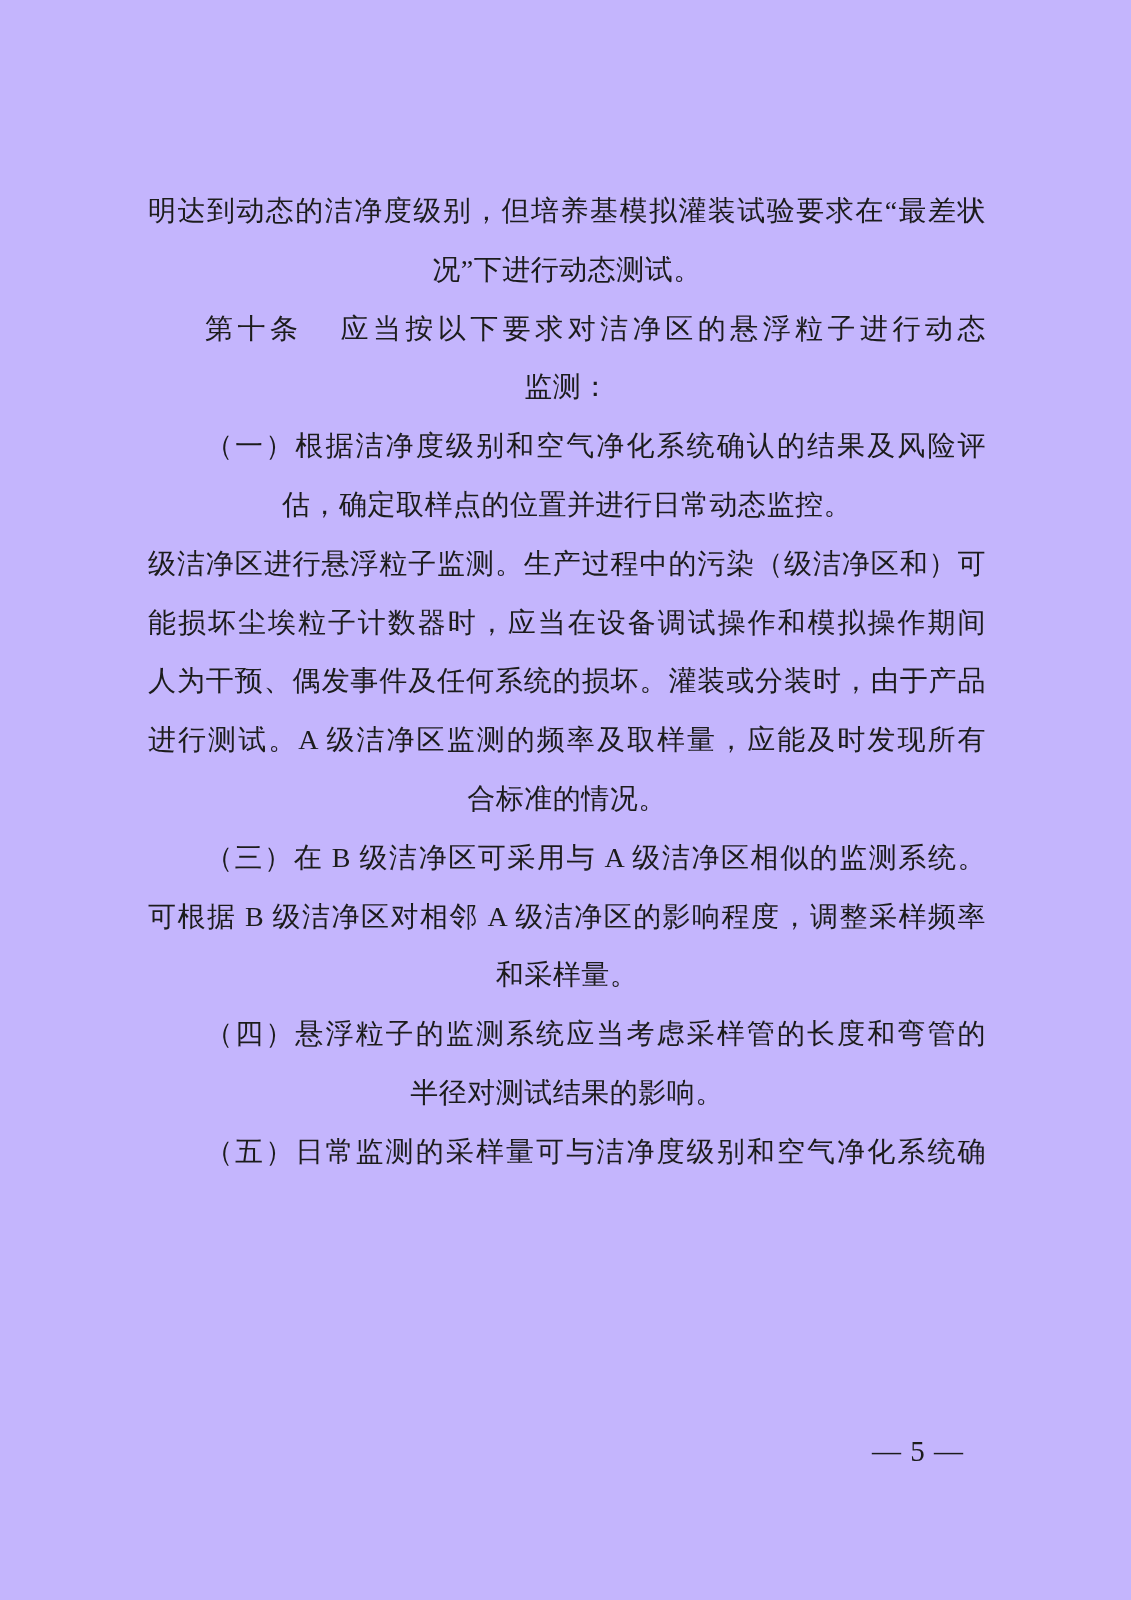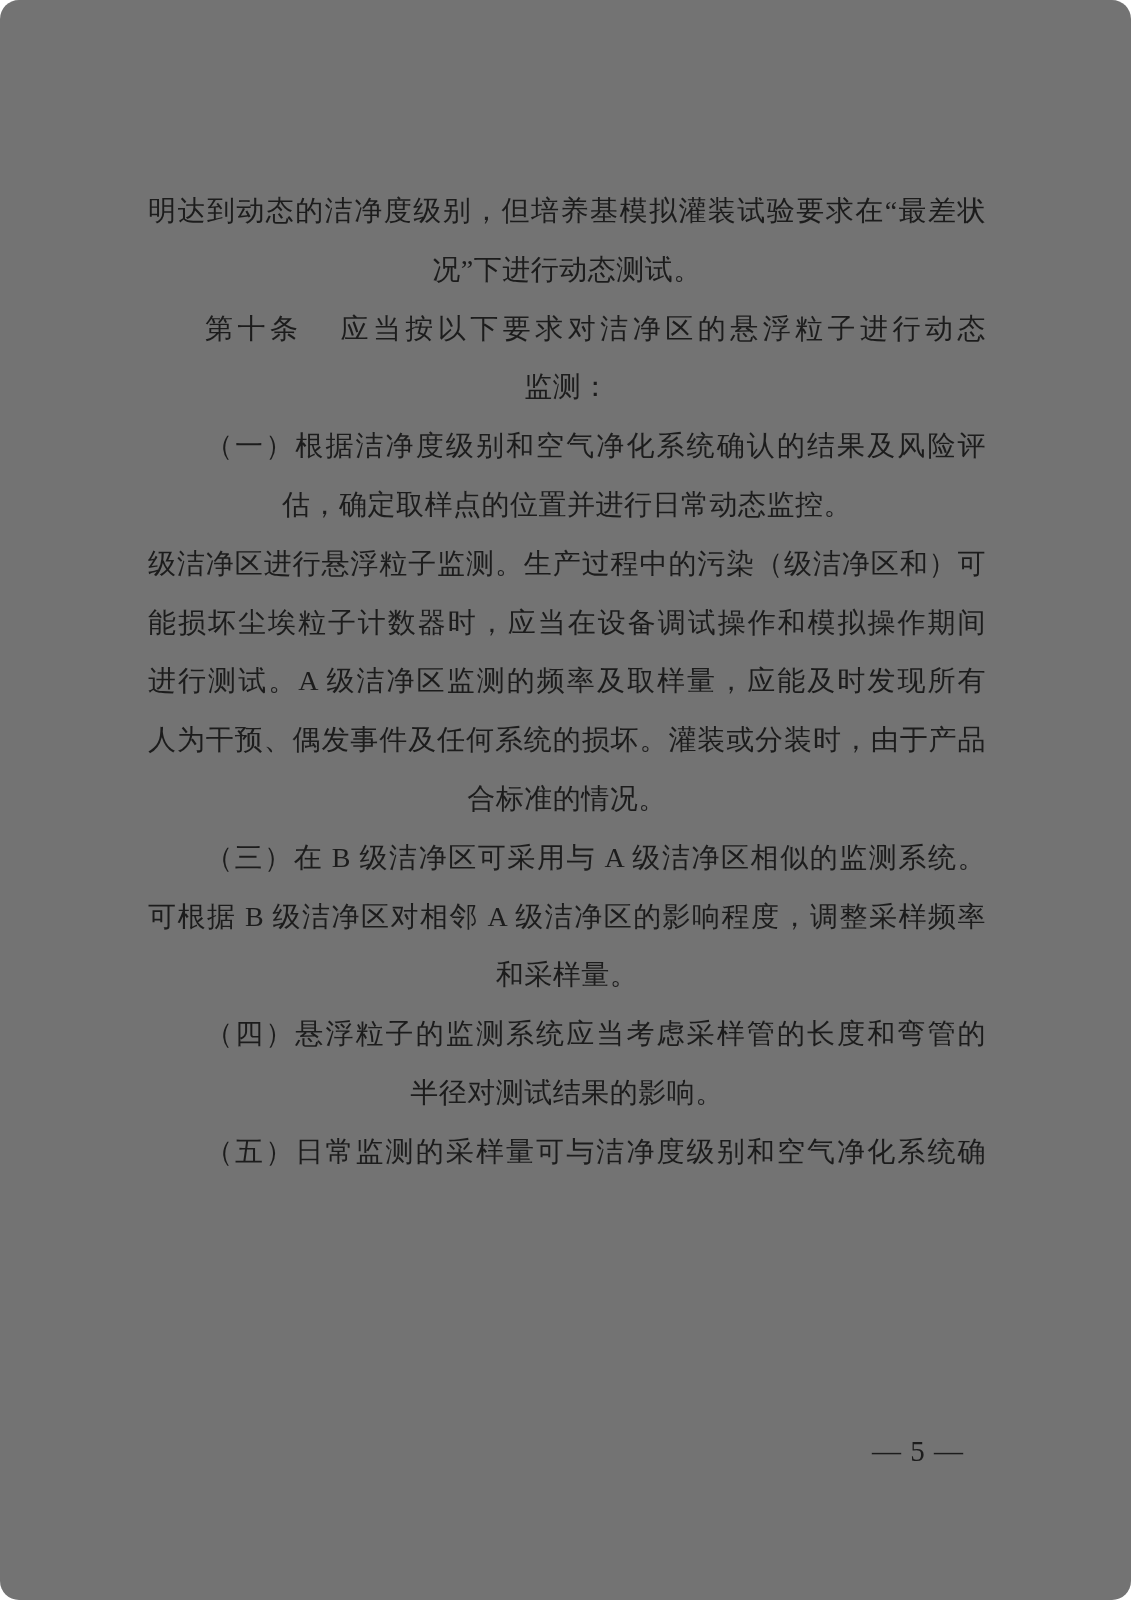--- a/index.html
+++ b/index.html
@@ -13,22 +13,21 @@
     height: 1600px;
     overflow: hidden;
     font-family: "Liberation Serif", "DejaVu Serif", serif;
     color: #1c1c1c;
   }
   .page {
     position: absolute;
     left: 0; top: 0;
     width: 1131px;
     height: 1600px;
-    background: #737373;
-    border-radius: 19px;
+    background: #c4b5fd;
   }
   .text-block {
     position: absolute;
     left: 148px;
     top: 182px;
     width: 838px;
   }
   .line {
     font-size: 28px;
     line-height: 58.8px;
@@ -72,22 +71,22 @@
 <div class="page">
   <div class="text-block">
       <div class="line fill">明达到动态的洁净度级别，但培养基模拟灌装试验要求在“最差状</div>
       <div class="line">况”下进行动态测试。</div>
       <div class="line indent fill"><span class="bold-lead">第十条</span><span class="lead-gap"></span><span>应当按以下要求对洁净区的悬浮粒子进行动态</span></div>
       <div class="line">监测：</div>
       <div class="line indent fill">（一）根据洁净度级别和空气净化系统确认的结果及风险评</div>
       <div class="line">估，确定取样点的位置并进行日常动态监控。</div>
       <div class="line fill">级洁净区进行悬浮粒子监测。生产过程中的污染（级洁净区和）可</div>
       <div class="line fill">能损坏尘埃粒子计数器时，应当在设备调试操作和模拟操作期间</div>
+      <div class="line fill">人为干预、偶发事件及任何系统的损坏。灌装或分装时，由于产品</div>
       <div class="line fill">进行测试。A 级洁净区监测的频率及取样量，应能及时发现所有</div>
-      <div class="line fill">人为干预、偶发事件及任何系统的损坏。灌装或分装时，由于产品</div>
       <div class="line">合标准的情况。</div>
       <div class="line indent fill">（三）在 B 级洁净区可采用与 A 级洁净区相似的监测系统。</div>
       <div class="line fill">可根据 B 级洁净区对相邻 A 级洁净区的影响程度，调整采样频率</div>
       <div class="line">和采样量。</div>
       <div class="line indent fill">（四）悬浮粒子的监测系统应当考虑采样管的长度和弯管的</div>
       <div class="line">半径对测试结果的影响。</div>
       <div class="line indent fill">（五）日常监测的采样量可与洁净度级别和空气净化系统确</div>
     </div>
   <div class="page-number">— 5 —</div>
 </div>

